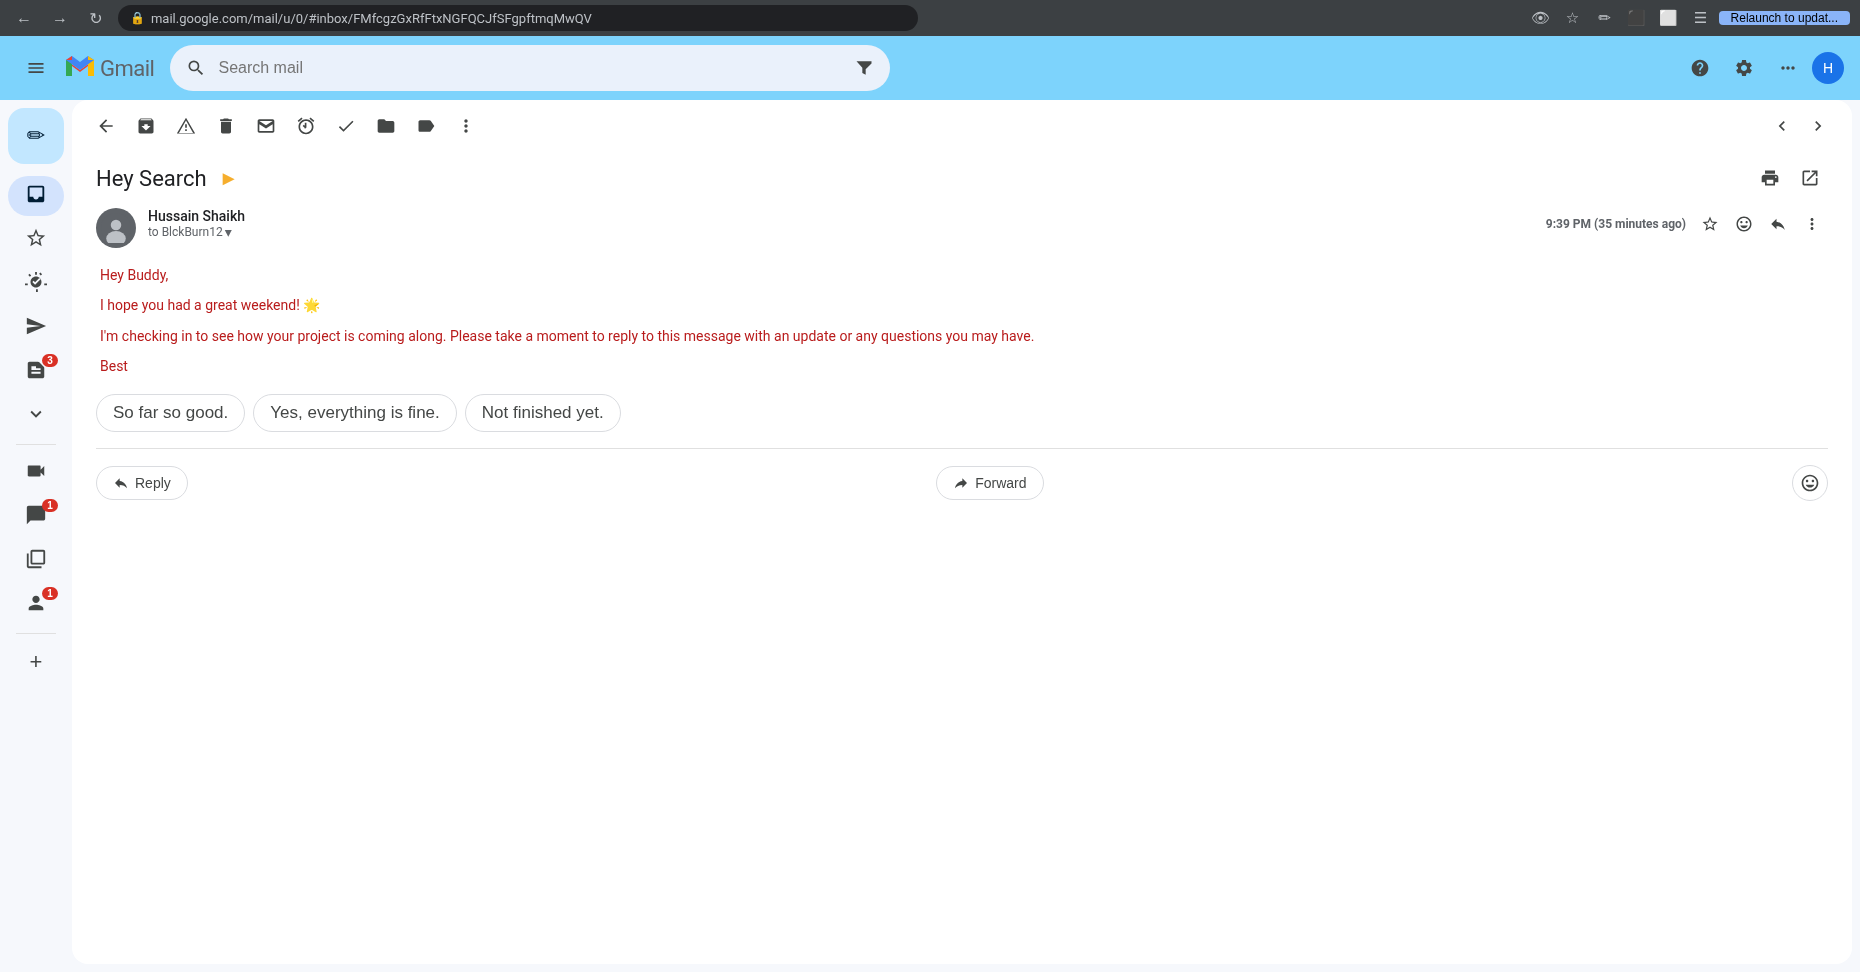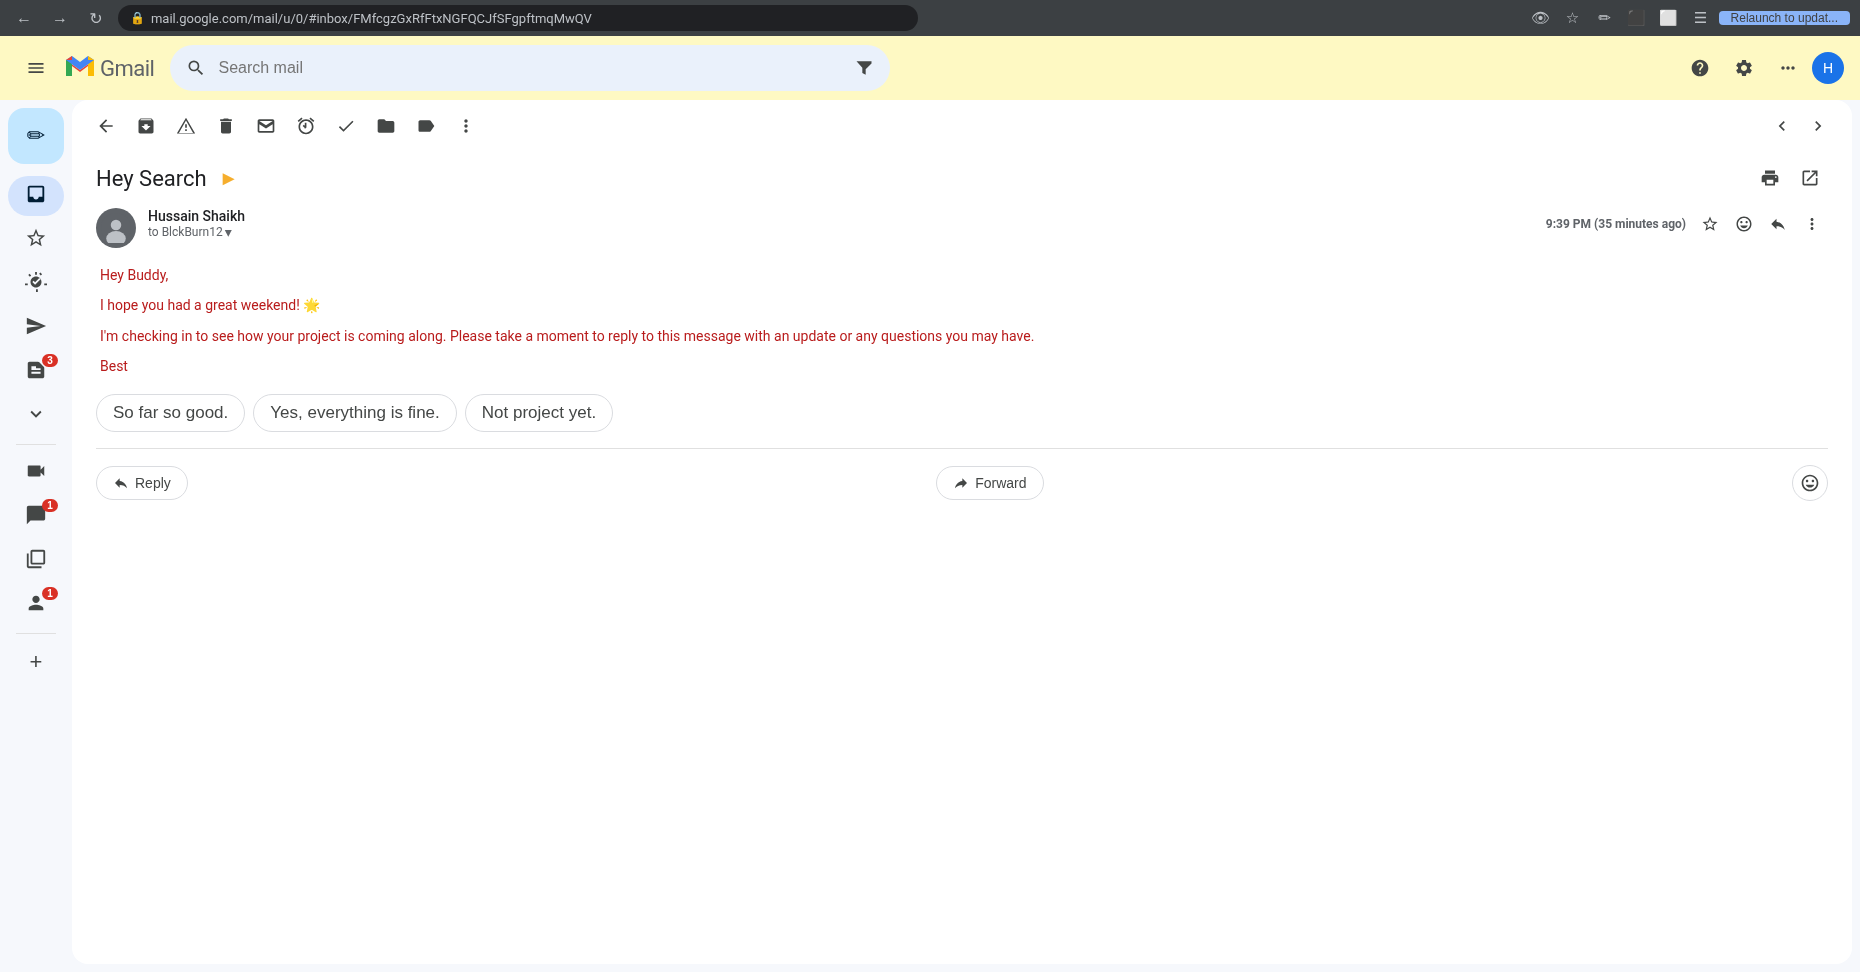--- a/index.html
+++ b/index.html
@@ -44,41 +44,41 @@
       border-radius: 50%;
       background: transparent;
       border: none;
       color: #bdc1c6;
       cursor: pointer;
       display: flex; align-items: center; justify-content: center;
       font-size: 15px;
     }
     .relaunch-btn {
       background: #8ab4f8;
-      color: #404040;
+      color: #000000;
       border: none;
       border-radius: 4px;
       padding: 0 12px;
       font-size: 12px;
       cursor: pointer;
       font-weight: 500;
     }
 
     
     .gmail-wrapper {
       display: flex;
       flex-direction: column;
       height: calc(972px - 36px);
       background: #f6f8fc;
     }
 
     
     .gmail-topbar {
       height: 64px;
-      background: #fef9c3;
+      background: #7dd3fc;
       display: flex;
       align-items: center;
       padding: 0 16px;
       gap: 8px;
       flex-shrink: 0;
     }
     .menu-btn {
       width: 40px; height: 40px;
       border-radius: 50%;
       border: none;
@@ -723,21 +723,21 @@
         <div class="email-body">
           <p>Hey Buddy,</p>
           <p><span>I hope you had a great weekend! 🌟</span></p>
           <p>I'm checking in to see how your project is coming along. Please take a moment to reply to this message with an update or any questions you may have.</p>
           <p>Best</p>
         </div>
 
         <div class="smart-reply-row">
           <button class="smart-reply-chip">So far so good.</button>
           <button class="smart-reply-chip">Yes, everything is fine.</button>
-          <button class="smart-reply-chip">Not project yet.</button>
+          <button class="smart-reply-chip">Not finished yet.</button>
         </div>
 
         <div class="email-divider"></div>
 
         <div class="reply-row">
           <button class="reply-btn">
             <svg width="16" height="16" viewBox="0 0 24 24" fill="#444746">
                 <path d="M10 9V5l-7 7 7 7v-4.1c5 0 8.5 1.6 11 5.1-1-5-4-10-11-11z"></path>
               </svg>
             <span>Reply</span>

